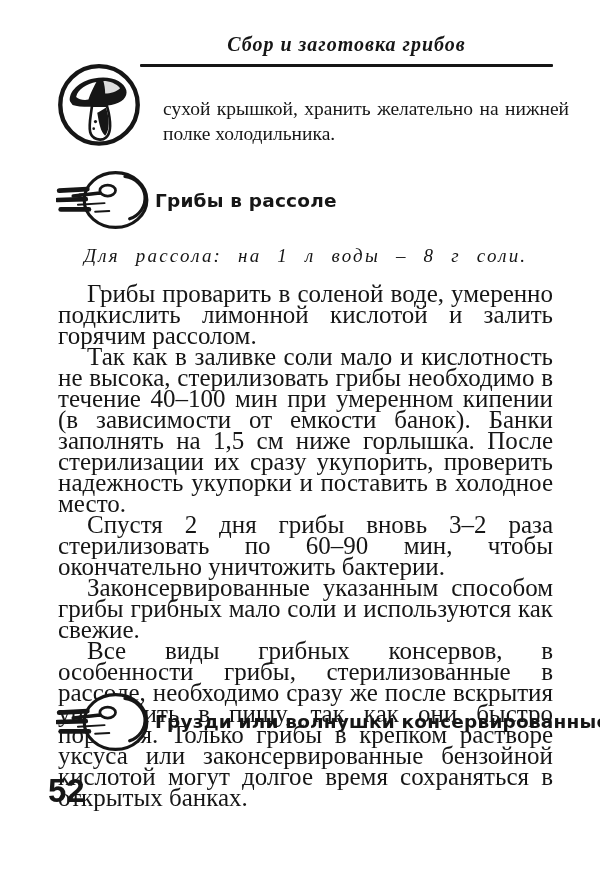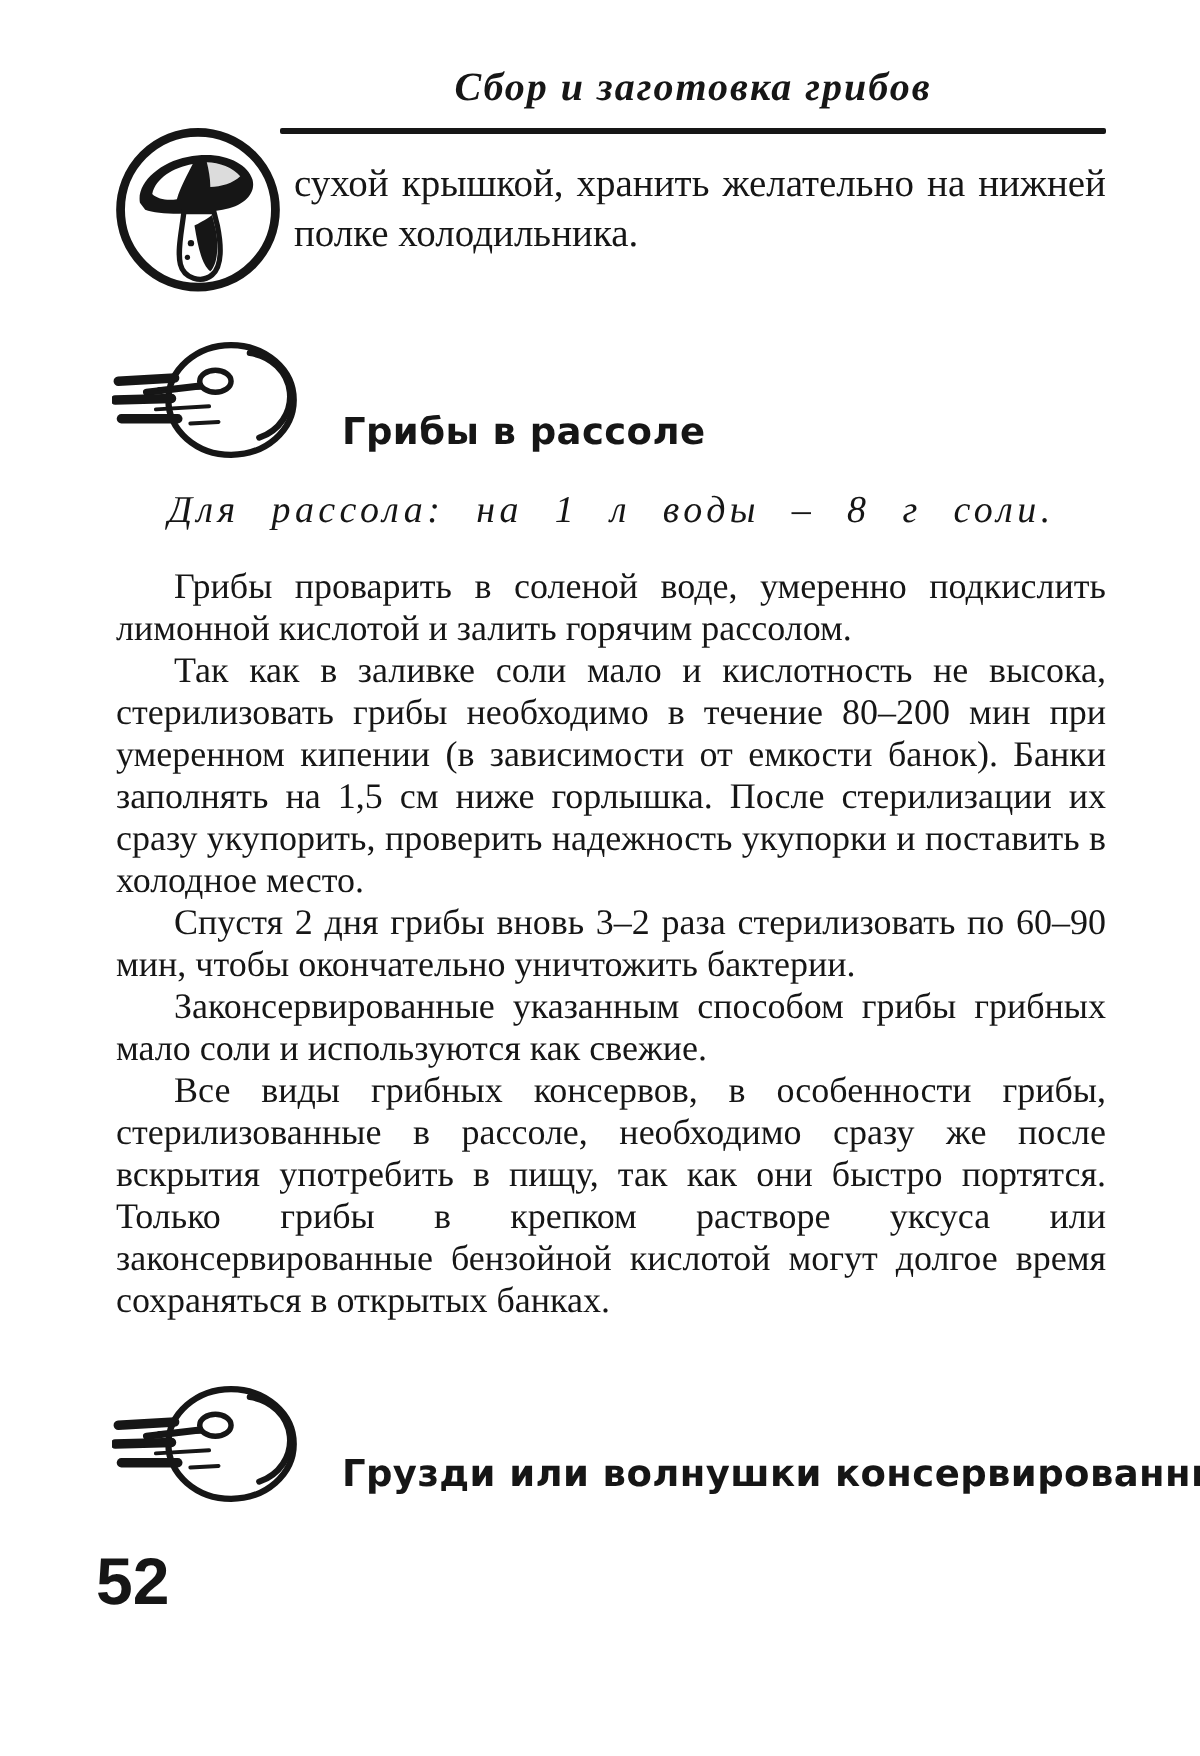--- a/index.html
+++ b/index.html
@@ -26,45 +26,45 @@
   
   .badge{position:absolute;}
   .mushroom-badge{left:55px;top:60px;width:88px;height:88px;}
   .sec-icon-1{left:56px;top:168px;width:94px;height:64px;}
   .sec-icon-2{left:56px;top:690px;width:94px;height:64px;}
   .badge svg{width:100%;height:100%;display:block;}
   
   .continuation{
     position:absolute;left:147px;top:80px;width:406px;
     font-size:19.5px;line-height:25px;
-    text-align:justify;margin:0;
+    text-align:justify;margin:16px;
   }
   
   .section-title{
     position:absolute;
     font-family:"DejaVu Sans", sans-serif;
     font-weight:bold;font-size:18.5px;letter-spacing:.2px;
-    margin:16px;white-space:nowrap;
+    margin:0;white-space:nowrap;
   }
   .title-1{left:155px;top:190px;}
   .title-2{left:155px;top:711px;}
   
   .brine-note{
     position:absolute;left:84px;top:245px;margin:0;
     font-style:italic;font-size:19px;
     letter-spacing:2.2px;word-spacing:9px;
     white-space:nowrap;
   }
   
   .body-block{
     position:absolute;left:58px;top:283px;width:495px;
   }
   .body-block p{
     margin:0;text-indent:29px;
-    font-size:18px;line-height:21px;
+    font-size:25px;line-height:21px;
     text-align:justify;
   }
   
   .page-number{
     position:absolute;left:48px;top:772px;
     font-family:Liberation Sans, sans-serif;
     font-weight:bold;font-size:33px;
   }
   .last-par{
     position:absolute;left:112px;top:759px;width:433px;margin:0;
@@ -108,21 +108,21 @@
       <path d="M28 46 L62 44" stroke-width="2.5"></path>
       <path d="M50 55 L68 54" stroke-width="2.5"></path>
     </svg>
   </div>
   <h2 class="section-title title-1">Грибы в рассоле</h2>
 
   <p class="brine-note">Для рассола: на 1 л воды – 8 г соли.</p>
 
   <div class="body-block">
     <p>Грибы проварить в соленой воде, умеренно подкислить лимонной кислотой и залить горячим рассолом.</p>
-    <p>Так как в заливке соли мало и кислотность не высока, стерилизовать грибы необходимо в течение 80–200 мин при умеренном кипении (в зависимости от емкости банок). Банки заполнять на 1,5 см ниже горлышка. После стерилизации их сразу укупорить, проверить надежность укупорки и поставить в холодное место.</p>
+    <p>Так как в заливке соли мало и кислотность не высока, стерилизовать грибы необходимо в течение 40–100 мин при умеренном кипении (в зависимости от емкости банок). Банки заполнять на 1,5 см ниже горлышка. После стерилизации их сразу укупорить, проверить надежность укупорки и поставить в холодное место.</p>
     <p>Спустя 2 дня грибы вновь 3–2 раза стерилизовать по 60–90 мин, чтобы окончательно уничтожить бактерии.</p>
     <p>Законсервированные указанным способом грибы грибных мало соли и используются как свежие.</p>
     <p>Все виды грибных консервов, в особенности грибы, стерилизованные в рассоле, необходимо сразу же после вскрытия употребить в пищу, так как они быстро портятся. Только грибы в крепком растворе уксуса или законсервированные бензойной кислотой могут долгое время сохраняться в открытых банках.</p>
   </div>
 
   <div class="badge sec-icon-2">
     <svg viewBox="0 0 120 80" xmlns="http://www.w3.org/2000/svg" fill="none" stroke="#161616" stroke-linecap="round">
       <ellipse cx="76" cy="40" rx="40" ry="35" fill="#ffffff" stroke-width="4"></ellipse>
       <path d="M88 10 A30 28 0 0 1 94 64" stroke-width="4"></path>
       <ellipse cx="66" cy="28" rx="10" ry="7" fill="#ffffff" stroke-width="3.5"></ellipse>

